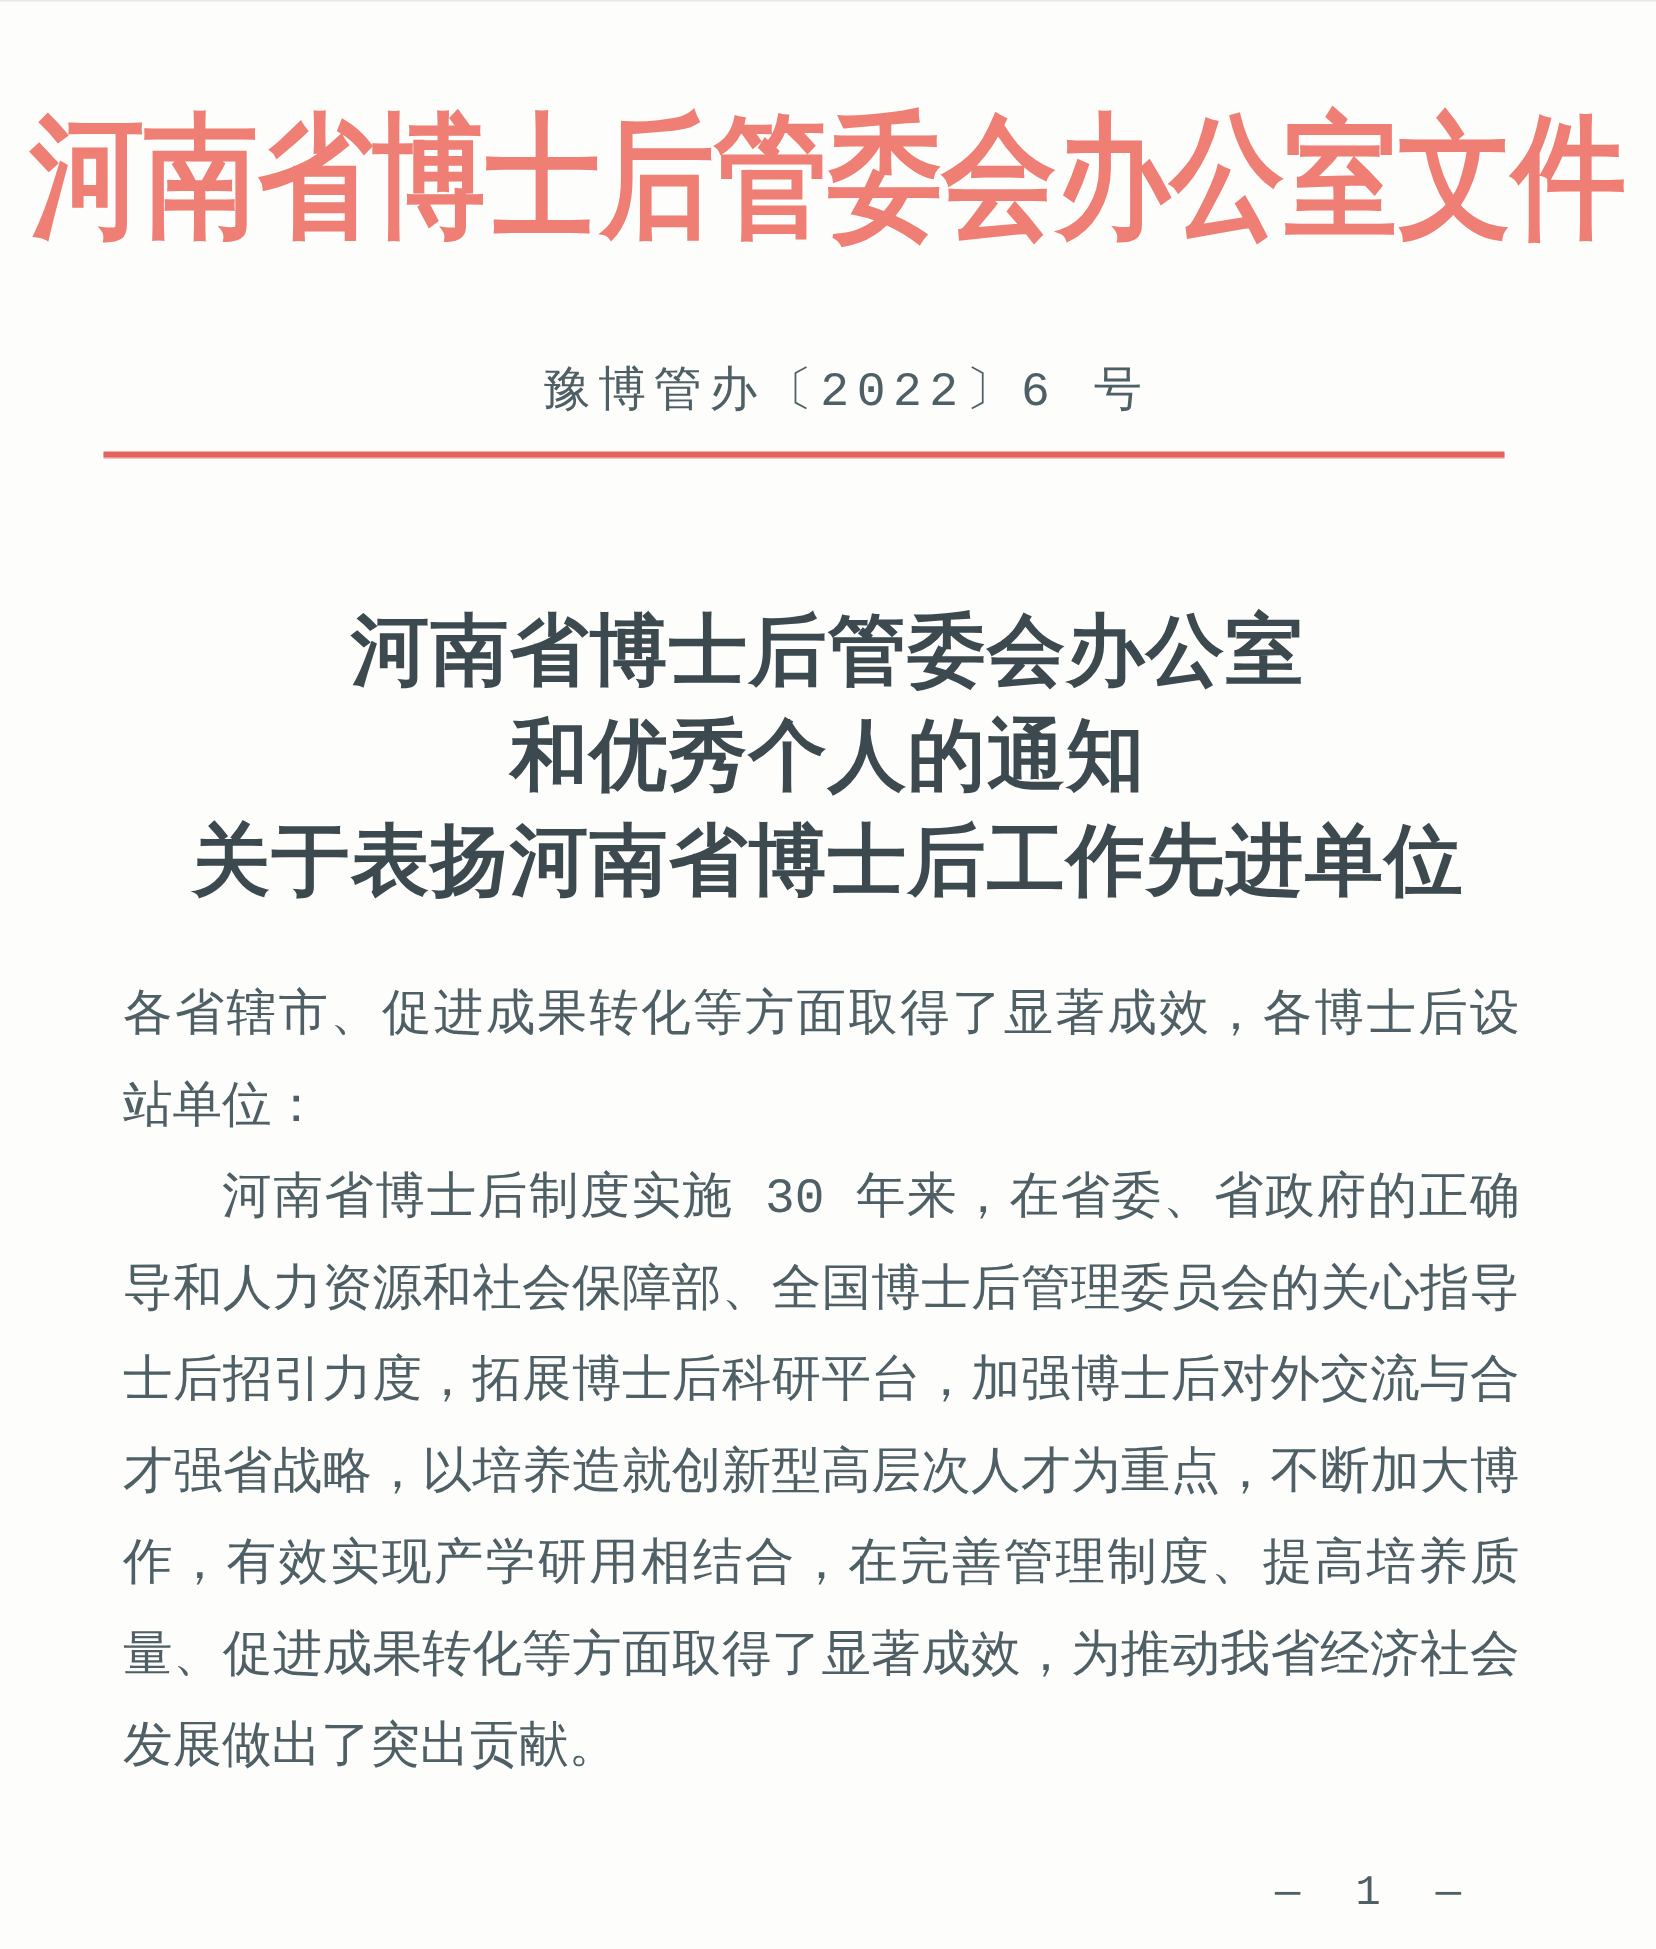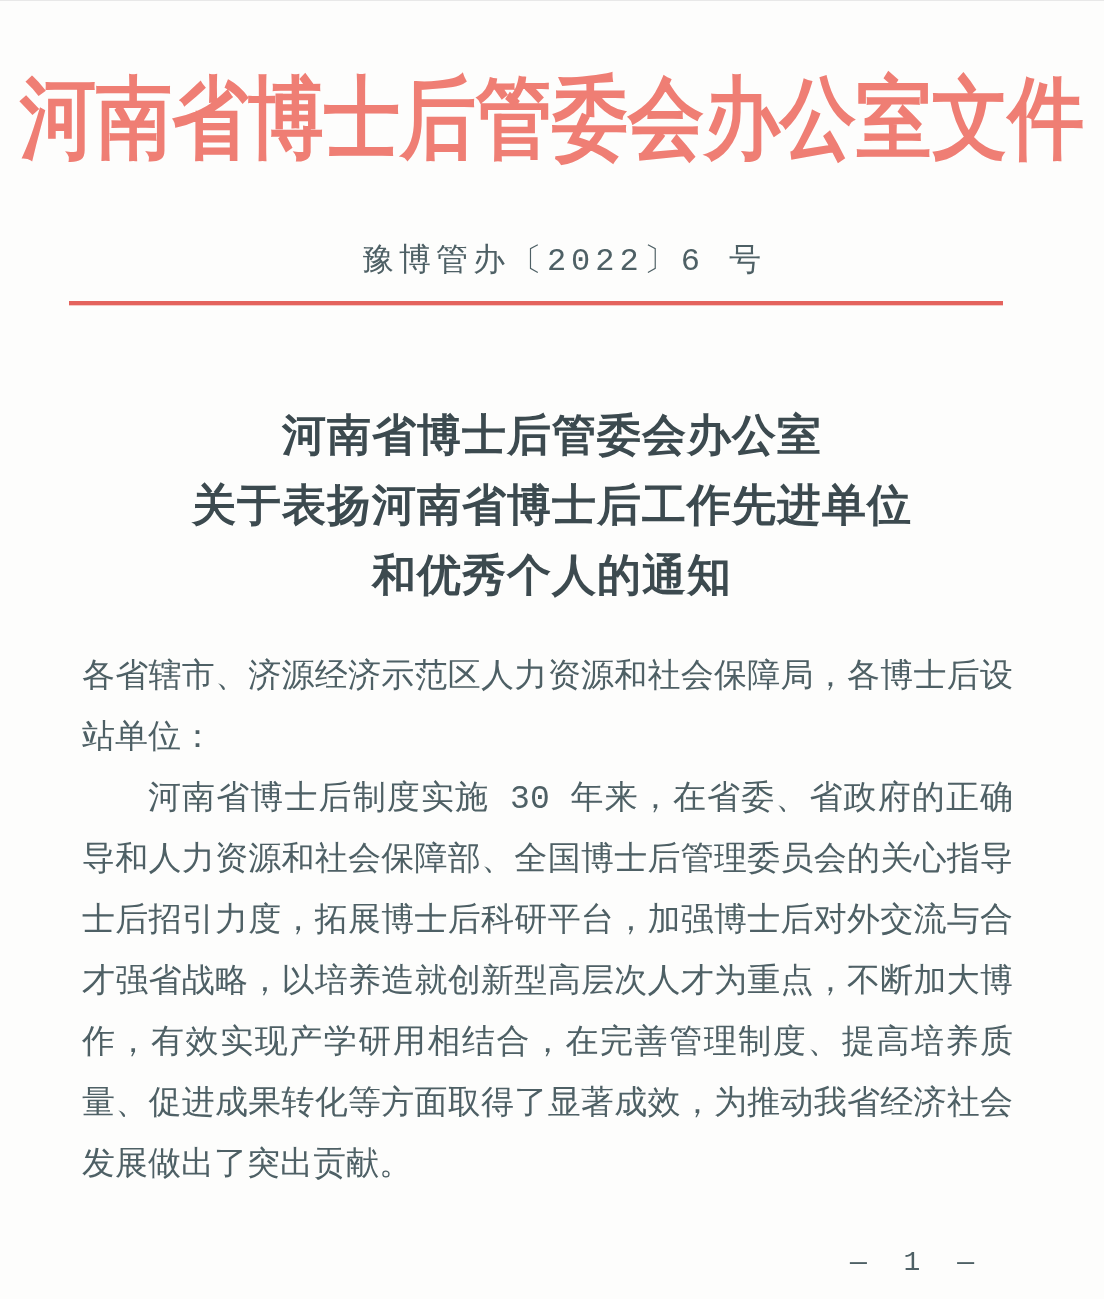--- a/index.html
+++ b/index.html
@@ -49,21 +49,21 @@
     background: var(--divider-red, #e4635d);
     box-shadow: 0 1px 0 rgba(228, 99, 93, 0.35);
   }
   .doc-title {
     position: absolute;
     top: 402px;
     left: 0;
     width: 100%;
     text-align: center;
     font-weight: bold;
-    font-size: 44px;
+    font-size: 52px;
     line-height: 70px;
     letter-spacing: 1px;
     color: var(--title-text, #3c4a4f);
   }
   .doc-title .t-line {
     display: block;
   }
   .body-block {
     position: absolute;
     left: 82px;
@@ -103,26 +103,26 @@
 <div class="page">
 
   <div class="red-header">河南省博士后管委会办公室文件</div>
 
   <div class="doc-number">豫博管办〔2022〕6 号</div>
 
   <div class="red-divider"></div>
 
   <div class="doc-title">
     <span class="t-line">河南省博士后管委会办公室</span>
+    <span class="t-line">和优秀个人的通知</span>
     <span class="t-line">关于表扬河南省博士后工作先进单位</span>
-    <span class="t-line">和优秀个人的通知</span>
   </div>
 
   <div class="body-block">
-    <div class="b-line">各省辖市、济源经济示范区人力资源和社会保障局，各博士后设</div>
+    <div class="b-line">各省辖市、促进成果转化等方面取得了显著成效，各博士后设</div>
     <div class="b-line short">站单位：</div>
     <div class="b-line indent">河南省博士后制度实施 30 年来，在省委、省政府的正确领</div>
     <div class="b-line">导和人力资源和社会保障部、全国博士后管理委员会的关心指导</div>
     <div class="b-line">士后招引力度，拓展博士后科研平台，加强博士后对外交流与合</div>
     <div class="b-line">才强省战略，以培养造就创新型高层次人才为重点，不断加大博</div>
     <div class="b-line">作，有效实现产学研用相结合，在完善管理制度、提高培养质</div>
     <div class="b-line">量、促进成果转化等方面取得了显著成效，为推动我省经济社会</div>
     <div class="b-line short">发展做出了突出贡献。</div>
   </div>
 

